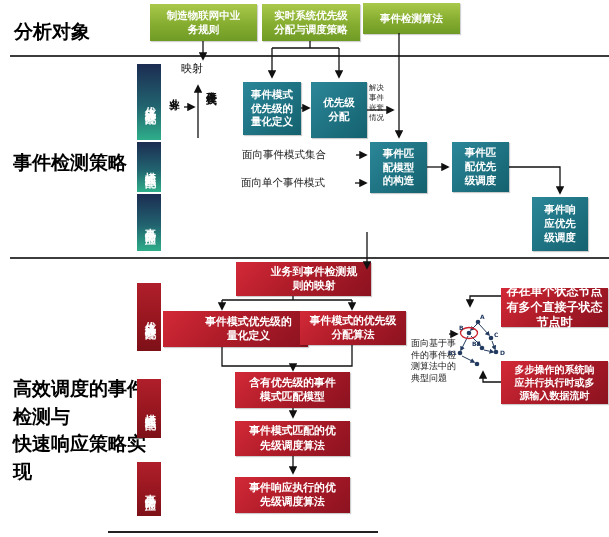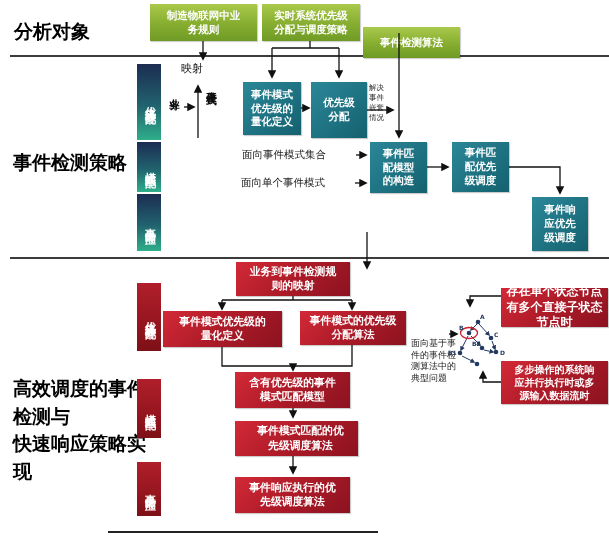--- a/index.html
+++ b/index.html
@@ -56,21 +56,21 @@
 快速响应策略实现</div>
 
   <div class="abs rule" style="left:10px;top:55px;width:599px;"></div>
   <div class="abs rule" style="left:10px;top:257px;width:599px;"></div>
   <div class="abs rule" style="left:108px;top:531px;width:270px;background:#222;"></div>
 
   <div class="abs gbox" style="left:150px;top:4px;width:107px;height:37px;">制造物联网中业
 务规则</div>
   <div class="abs gbox" style="left:262px;top:4px;width:98px;height:37px;">实时系统优先级
 分配与调度策略</div>
-  <div class="abs gbox" style="left:363px;top:3px;width:97px;height:31px;margin-top:24px;">事件检测算法</div>
+  <div class="abs gbox" style="left:363px;top:3px;width:97px;height:31px;">事件检测算法</div>
 
   <div class="abs strip strip-teal" style="left:137px;top:64px;height:76px;">优先级分配</div>
   <div class="abs strip strip-teal" style="left:137px;top:140px;height:50px;margin-top:2px;">模式匹配</div>
   <div class="abs strip strip-teal" style="left:137px;top:194px;height:57px;">事件响应</div>
 
   <div class="abs" style="left:181px;top:61px;font-weight:normal;font-size:11px;color:#101010;">映射</div>
   <div class="abs vtext" style="left:168px;top:90px;height:38px;">业务</div>
   <div class="abs vtext" style="left:205px;top:83px;height:62px;">事件模式</div>
 
   <div class="abs tbox" style="left:243px;top:82px;width:58px;height:53px;">事件模式
@@ -92,29 +92,29 @@
 事件
 嵌套
 情况</div>
   <div class="abs note" style="left:242px;top:148px;">面向事件模式集合</div>
   <div class="abs note" style="left:241px;top:176px;">面向单个事件模式</div>
 
   <div class="abs strip strip-red" style="left:137px;top:283px;height:68px;">优先级分配</div>
   <div class="abs strip strip-red" style="left:137px;top:379px;height:59px;">模式匹配</div>
   <div class="abs strip strip-red" style="left:137px;top:462px;height:54px;">事件响应</div>
 
-  <div class="abs rbox" style="left:236px;top:262px;width:114px;height:34px;">业务到事件检测规
+  <div class="abs rbox" style="left:236px;top:262px;width:114px;height:34px;padding-left:21px;">业务到事件检测规
 则的映射</div>
-  <div class="abs rbox" style="left:163px;top:311px;width:119px;height:36px;">事件模式优先级的
+  <div class="abs rbox" style="left:163px;top:311px;width:119px;height:36px;padding-left:26px;">事件模式优先级的
 量化定义</div>
   <div class="abs rbox" style="left:300px;top:311px;width:106px;height:34px;">事件模式的优先级
 分配算法</div>
   <div class="abs rbox" style="left:235px;top:372px;width:115px;height:36px;">含有优先级的事件
 模式匹配模型</div>
-  <div class="abs rbox" style="left:235px;top:421px;width:115px;height:35px;padding-left:8px;">事件模式匹配的优
+  <div class="abs rbox" style="left:235px;top:421px;width:115px;height:35px;">事件模式匹配的优
 先级调度算法</div>
   <div class="abs rbox" style="left:235px;top:477px;width:115px;height:36px;">事件响应执行的优
 先级调度算法</div>
   <div class="abs rbox" style="left:501px;top:288px;width:107px;height:39px;font-size:12px;">存在单个状态节点
 有多个直接子状态
 节点时</div>
   <div class="abs rbox" style="left:501px;top:361px;width:107px;height:43px;font-size:10px;">多步操作的系统响
 应并行执行时或多
 源输入数据流时</div>
 

